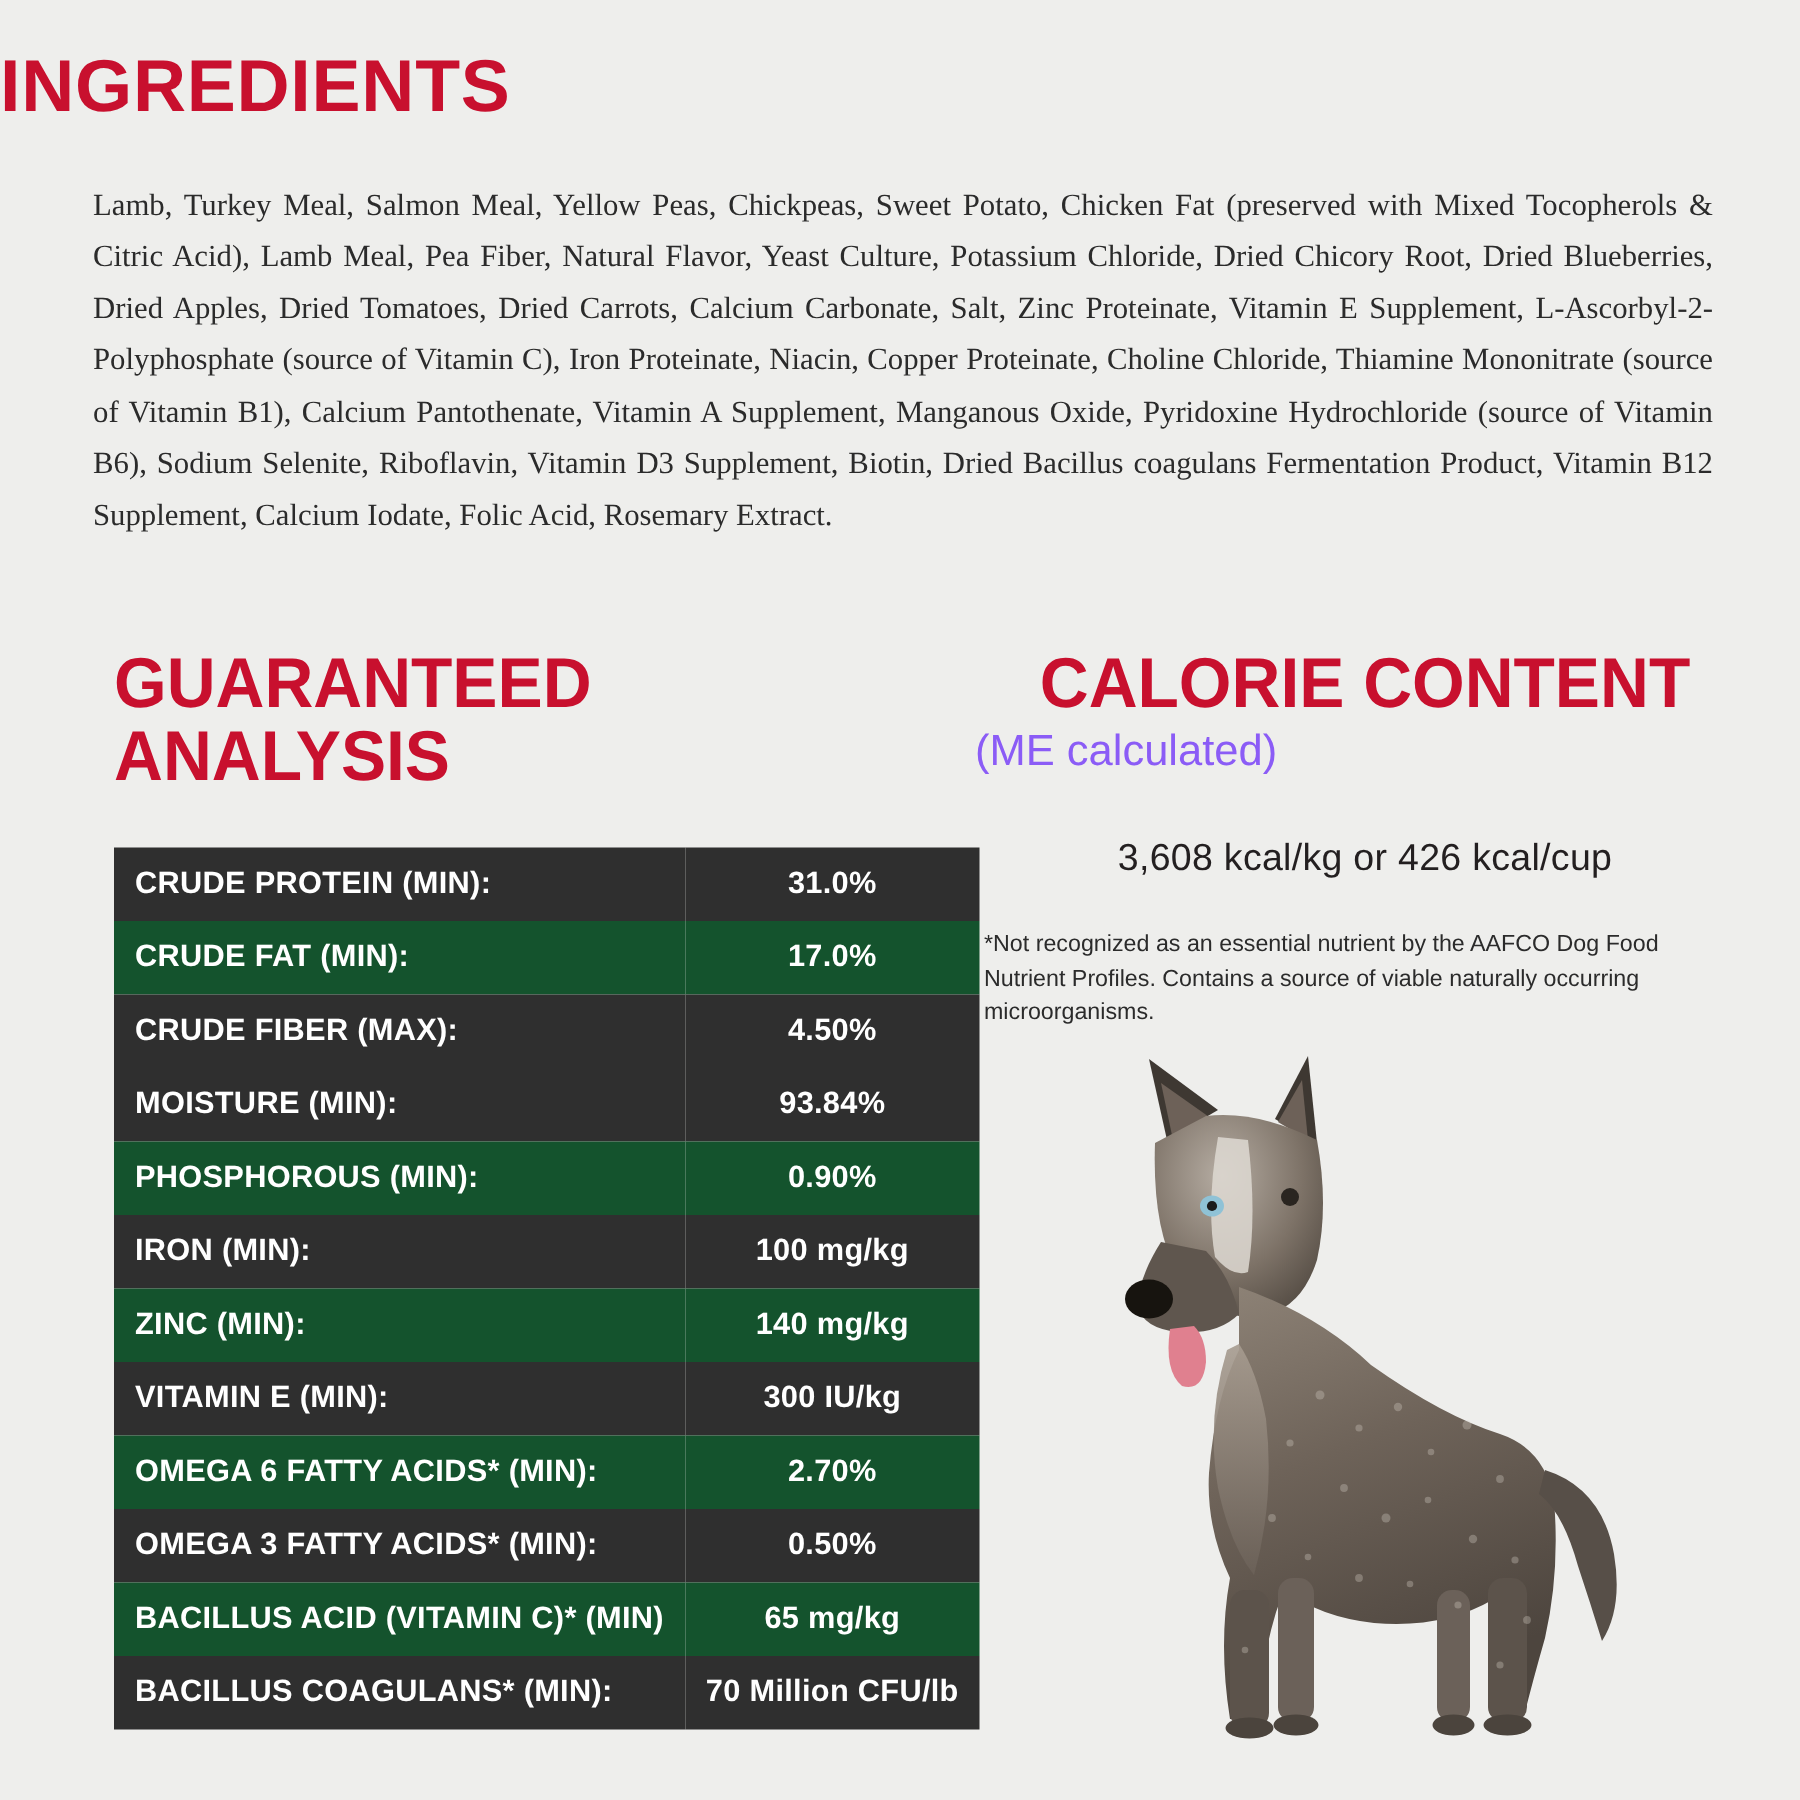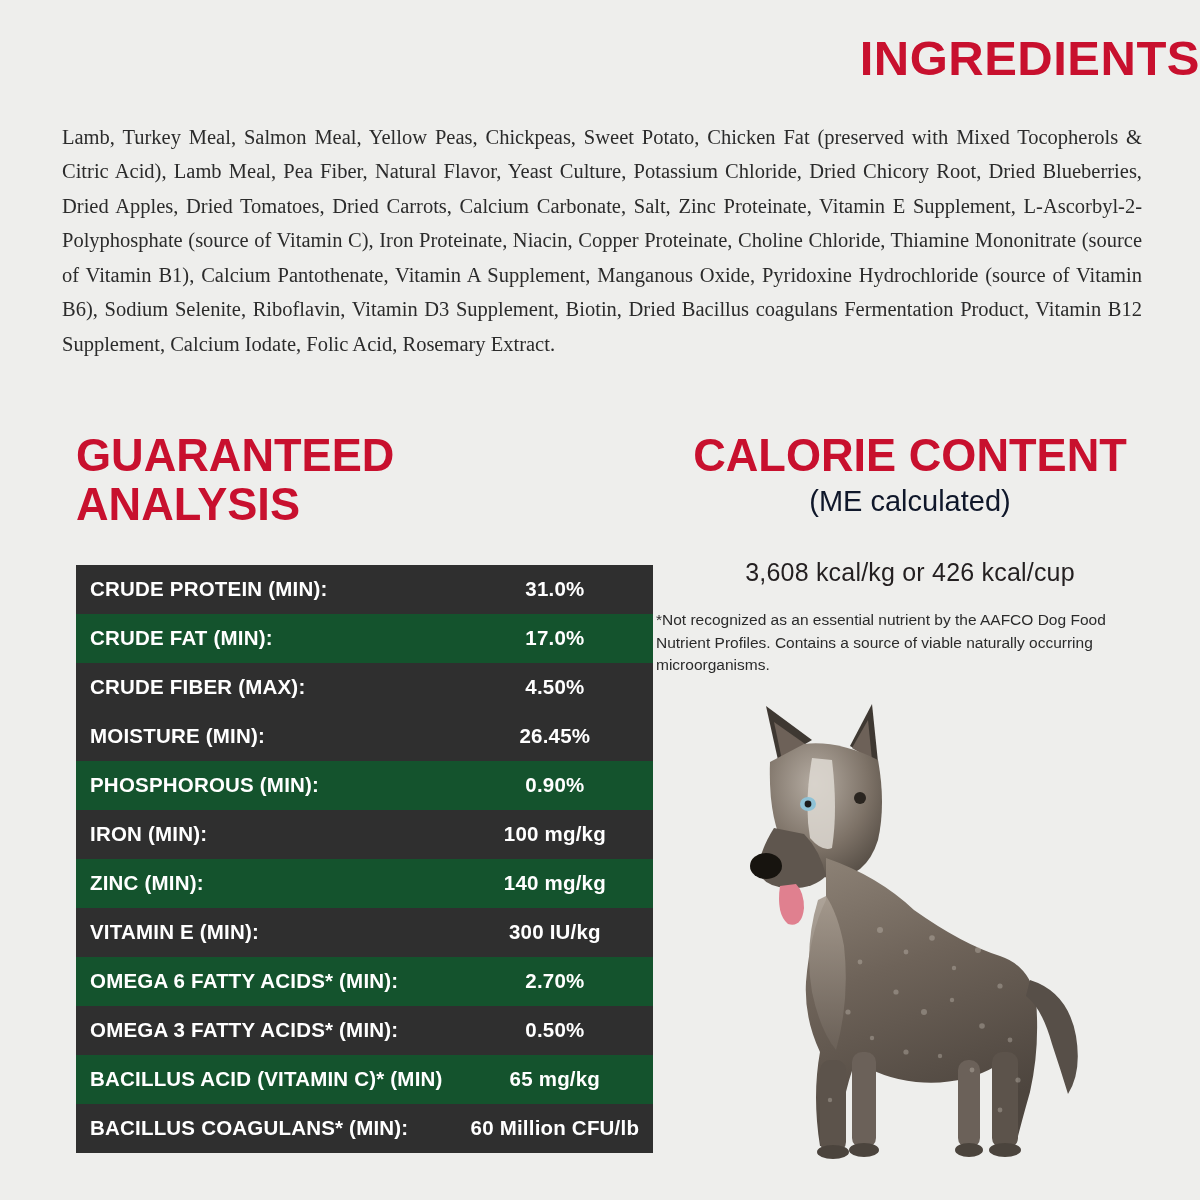--- a/index.html
+++ b/index.html
@@ -17,21 +17,21 @@
   }
   .page {
     position: relative;
     width: 1200px;
     height: 1200px;
     box-sizing: border-box;
   }
 
   
   .ingredients-title {
-    text-align: right;
+    text-align: left;
     color: #c8102e;
     font-size: 49px;
     font-weight: bold;
     letter-spacing: 0.5px;
     margin: 0;
     padding-top: 30px;
     font-family: "Liberation Sans Narrow", "Liberation Sans", sans-serif;
   }
   .ingredients-body {
     margin: 34px 58px 0 62px;
@@ -72,36 +72,35 @@
     font-family: "Liberation Sans Narrow", "Liberation Sans", sans-serif;
     transform: scaleX(0.96);
     transform-origin: left center;
   }
   .col-right .section-title {
     text-align: center;
     transform: scaleX(0.96);
     transform-origin: center center;
   }
   .subtitle {
-    text-align: center;
     font-size: 29px;
-    color: #0f172a;
+    color: #8b5cf6;
     margin-top: 6px;
     font-family: "Liberation Sans Narrow", "Liberation Sans", sans-serif;
   }
   .calorie-value {
     text-align: center;
     font-size: 25px;
     color: #231f20;
     margin-top: 40px;
     font-family: Liberation Sans, sans-serif;
     letter-spacing: 0.2px;
   }
   .footnote {
-    margin-top: 22px;
+    margin-top: 32px;
     font-size: 15.5px;
     line-height: 1.45;
     color: #2b2b2b;
     font-family: "Liberation Sans Narrow", "Liberation Sans", sans-serif;
     padding: 0 8px 0 6px;
   }
 
   
   .analysis-table {
     margin-top: 36px;
@@ -165,21 +164,21 @@
           <tr class="light">
             <td>CRUDE FAT (MIN):</td>
             <td class="val">17.0%</td>
           </tr>
           <tr class="dark">
             <td>CRUDE FIBER (MAX):</td>
             <td class="val">4.50%</td>
           </tr>
           <tr class="dark">
             <td>MOISTURE (MIN):</td>
-            <td class="val">26.45%</td>
+            <td class="val">93.84%</td>
           </tr>
           <tr class="light">
             <td>PHOSPHOROUS (MIN):</td>
             <td class="val">0.90%</td>
           </tr>
           <tr class="dark">
             <td>IRON (MIN):</td>
             <td class="val">100 mg/kg</td>
           </tr>
           <tr class="light">
@@ -197,21 +196,21 @@
           <tr class="dark">
             <td>OMEGA 3 FATTY ACIDS* (MIN):</td>
             <td class="val">0.50%</td>
           </tr>
           <tr class="light">
             <td>BACILLUS ACID (VITAMIN C)* (MIN)</td>
             <td class="val">65 mg/kg</td>
           </tr>
           <tr class="dark">
             <td>BACILLUS COAGULANS* (MIN):</td>
-            <td class="val">60 Million CFU/lb</td>
+            <td class="val">70 Million CFU/lb</td>
           </tr>
         </tbody>
       </table>
     </div>
 
     <div class="col-right">
       <h2 class="section-title">CALORIE CONTENT</h2>
       <div class="subtitle">(ME calculated)</div>
       <div class="calorie-value">3,608 kcal/kg or 426 kcal/cup</div>
       <div class="footnote">*Not recognized as an essential nutrient by the AAFCO Dog Food Nutrient Profiles. Contains a source of viable naturally occurring microorganisms.</div>

